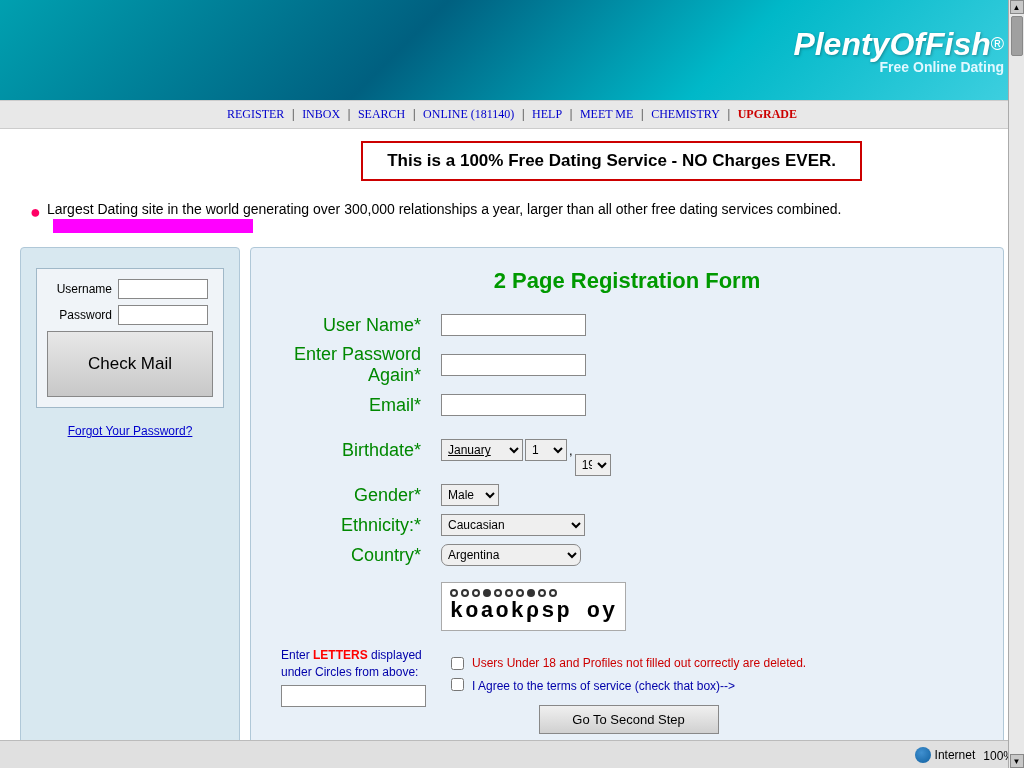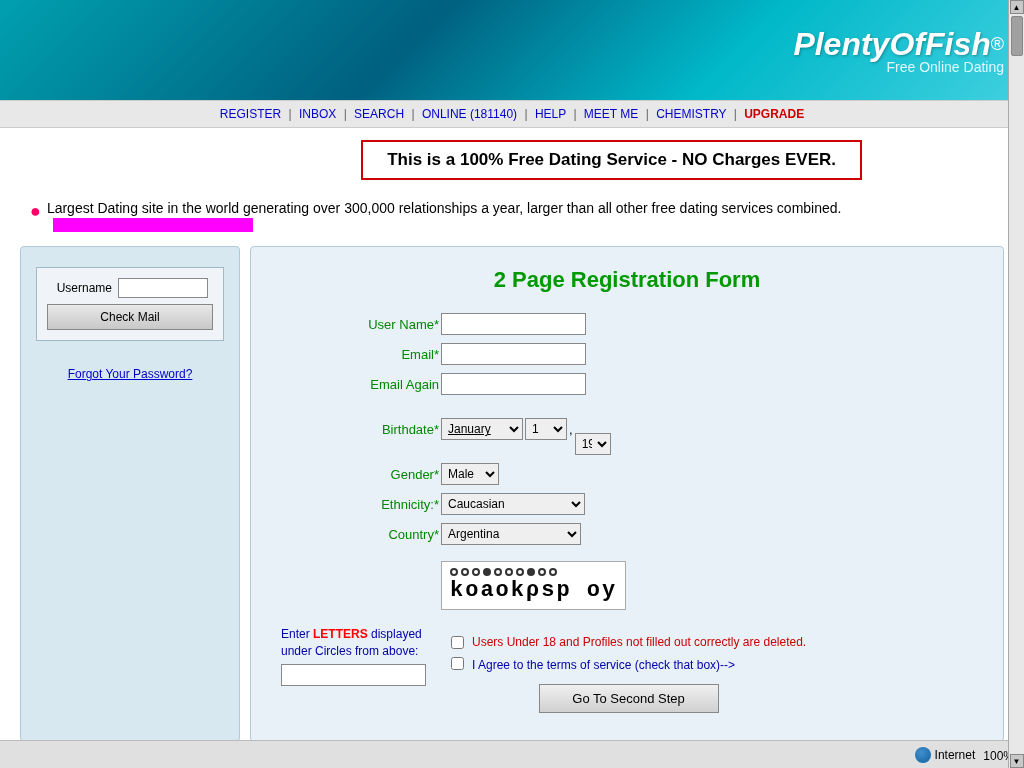--- a/index.html
+++ b/index.html
@@ -20,32 +20,32 @@
       text-align: right;
     }
     .header-logo .logo-text {
       font-size: 32px;
       font-weight: bold;
       color: white;
       text-shadow: 1px 1px 3px rgba(0,0,0,0.3);
       font-style: italic;
     }
     .header-logo .logo-reg { font-size: 18px; vertical-align: super; }
-    .header-logo .tagline { font-size: 14px; color: #e0f8ff; text-align: right; margin-top: -4px; }
+    .header-logo .tagline { font-size: 14px; color: #e0f8ff; text-align: right; margin-top: -4px; font-weight: bold; }
 
     
     .nav-bar {
       background: #e8e8e8;
       border-top: 1px solid #ccc;
       border-bottom: 1px solid #ccc;
       padding: 6px 0;
       text-align: center;
       font-size: 12px;
     }
-    .nav-bar a { color: #0000cc; text-decoration: none; }
+    .nav-bar a { color: #0000cc; text-decoration: none; font-family: Liberation Serif, serif; }
     .nav-bar .upgrade { color: #cc0000; font-weight: bold; }
     .nav-bar .sep { color: #666; margin: 0 4px; }
 
     
     .promo-banner {
       text-align: right;
       margin: 12px auto;
       max-width: 700px;
     }
     .promo-box {
@@ -97,42 +97,42 @@
       border: 1px solid #b0c8d8;
       padding: 20px 15px;
       width: 220px;
       min-width: 220px;
       border-radius: 4px;
     }
     .login-form-box {
       background: #f0f4f8;
       border: 1px solid #a0b8c8;
       padding: 10px;
-      margin-bottom: 26px;
+      margin-bottom: 16px;
     }
     .login-row {
       display: flex;
       align-items: center;
       margin-bottom: 6px;
       gap: 6px;
     }
     .login-label { font-size: 12px; color: #000; width: 65px; text-align: right; }
     .login-input {
       border: 1px solid #888;
       padding: 2px 4px;
       font-size: 12px;
       width: 90px;
     }
     .check-mail-btn {
       display: block;
       width: 100%;
       background: linear-gradient(to bottom, #e8e8e8, #c8c8c8);
       border: 1px solid #888;
-      padding: 5px 0;
-      font-size: 12px;
+      padding: 22px 0;
+      font-size: 17px;
       cursor: pointer;
       margin-top: 4px;
       text-align: center;
     }
     .forgot-pw {
       font-size: 12px;
       color: #0000cc;
       text-decoration: underline;
       text-align: center;
       margin-top: 8px;
@@ -158,24 +158,24 @@
     .form-table {
       margin: 0 auto;
     }
     .form-row {
       display: flex;
       align-items: center;
       margin-bottom: 8px;
     }
     .form-label {
       color: #008800;
-      font-size: 13px;
+      font-size: 18px;
       width: 160px;
       text-align: right;
-      padding-right: 2px;
+      padding-right: 20px;
     }
     .form-input {
       border: 1px solid #888;
       padding: 2px 4px;
       font-size: 12px;
       width: 145px;
       height: 22px;
     }
     .form-input-wide {
       width: 145px;
@@ -375,46 +375,50 @@
 </div>
 
 <div class="main-content">
 
   <div class="left-panel">
     <div class="login-form-box">
       <div class="login-row">
         <label class="login-label">Username</label>
         <input type="text" class="login-input" style="">
       </div>
+      <div class="login-row">
+        <label class="login-label">Password</label>
+        <input type="password" class="login-input" style="">
+      </div>
       <button class="check-mail-btn">Check Mail</button>
     </div>
     <div class="forgot-pw">Forgot Your Password?</div>
   </div>
 
   <div class="right-panel">
     <div class="reg-title">2 Page Registration Form</div>
 
     <div class="form-table">
 
       <div class="form-row">
         <span class="form-label">User Name*</span>
         <input type="text" class="form-input" style="">
       </div>
 
 
+      <div class="form-row">
+        <span class="form-label">Enter Password Again*</span>
+        <input type="password" class="form-input" style="">
+      </div>
 
       <div class="form-row">
         <span class="form-label">Email*</span>
         <input type="text" class="form-input form-input-wide" style="">
       </div>
 
-      <div class="form-row">
-        <span class="form-label">Email Again</span>
-        <input type="text" class="form-input form-input-wide" style="">
-      </div>
 
       <div class="form-row">
         <span class="form-label">Birthdate*</span>
         <div class="birthdate-row">
           <select class="form-select" style="width:82px;text-decoration:underline;">
             <option>January</option><option>February</option><option>March</option>
             <option>April</option><option>May</option><option>June</option>
             <option>July</option><option>August</option><option>September</option>
             <option>October</option><option>November</option><option>December</option>
           </select>
@@ -439,21 +443,21 @@
 
       <div class="form-row">
         <span class="form-label">Ethnicity:*</span>
         <select class="form-select" style="width:144px;">
           <option>Caucasian</option><option>Hispanic</option><option>Black</option><option>Asian</option><option>Other</option>
         </select>
       </div>
 
       <div class="form-row">
         <span class="form-label">Country*</span>
-        <select class="form-select" style="width:140px;">
+        <select class="form-select" style="width:140px;border-radius:7px;">
           <option>Argentina</option><option>United States</option><option>Canada</option><option>Australia</option>
         </select>
       </div>
 
       <div class="form-row" style="align-items:flex-start; margin-top:4px;">
         <span class="form-label"></span>
         <div>
           <div class="captcha-area">
             <div class="captcha-dots">
               <span class="captcha-dot hollow"></span>

